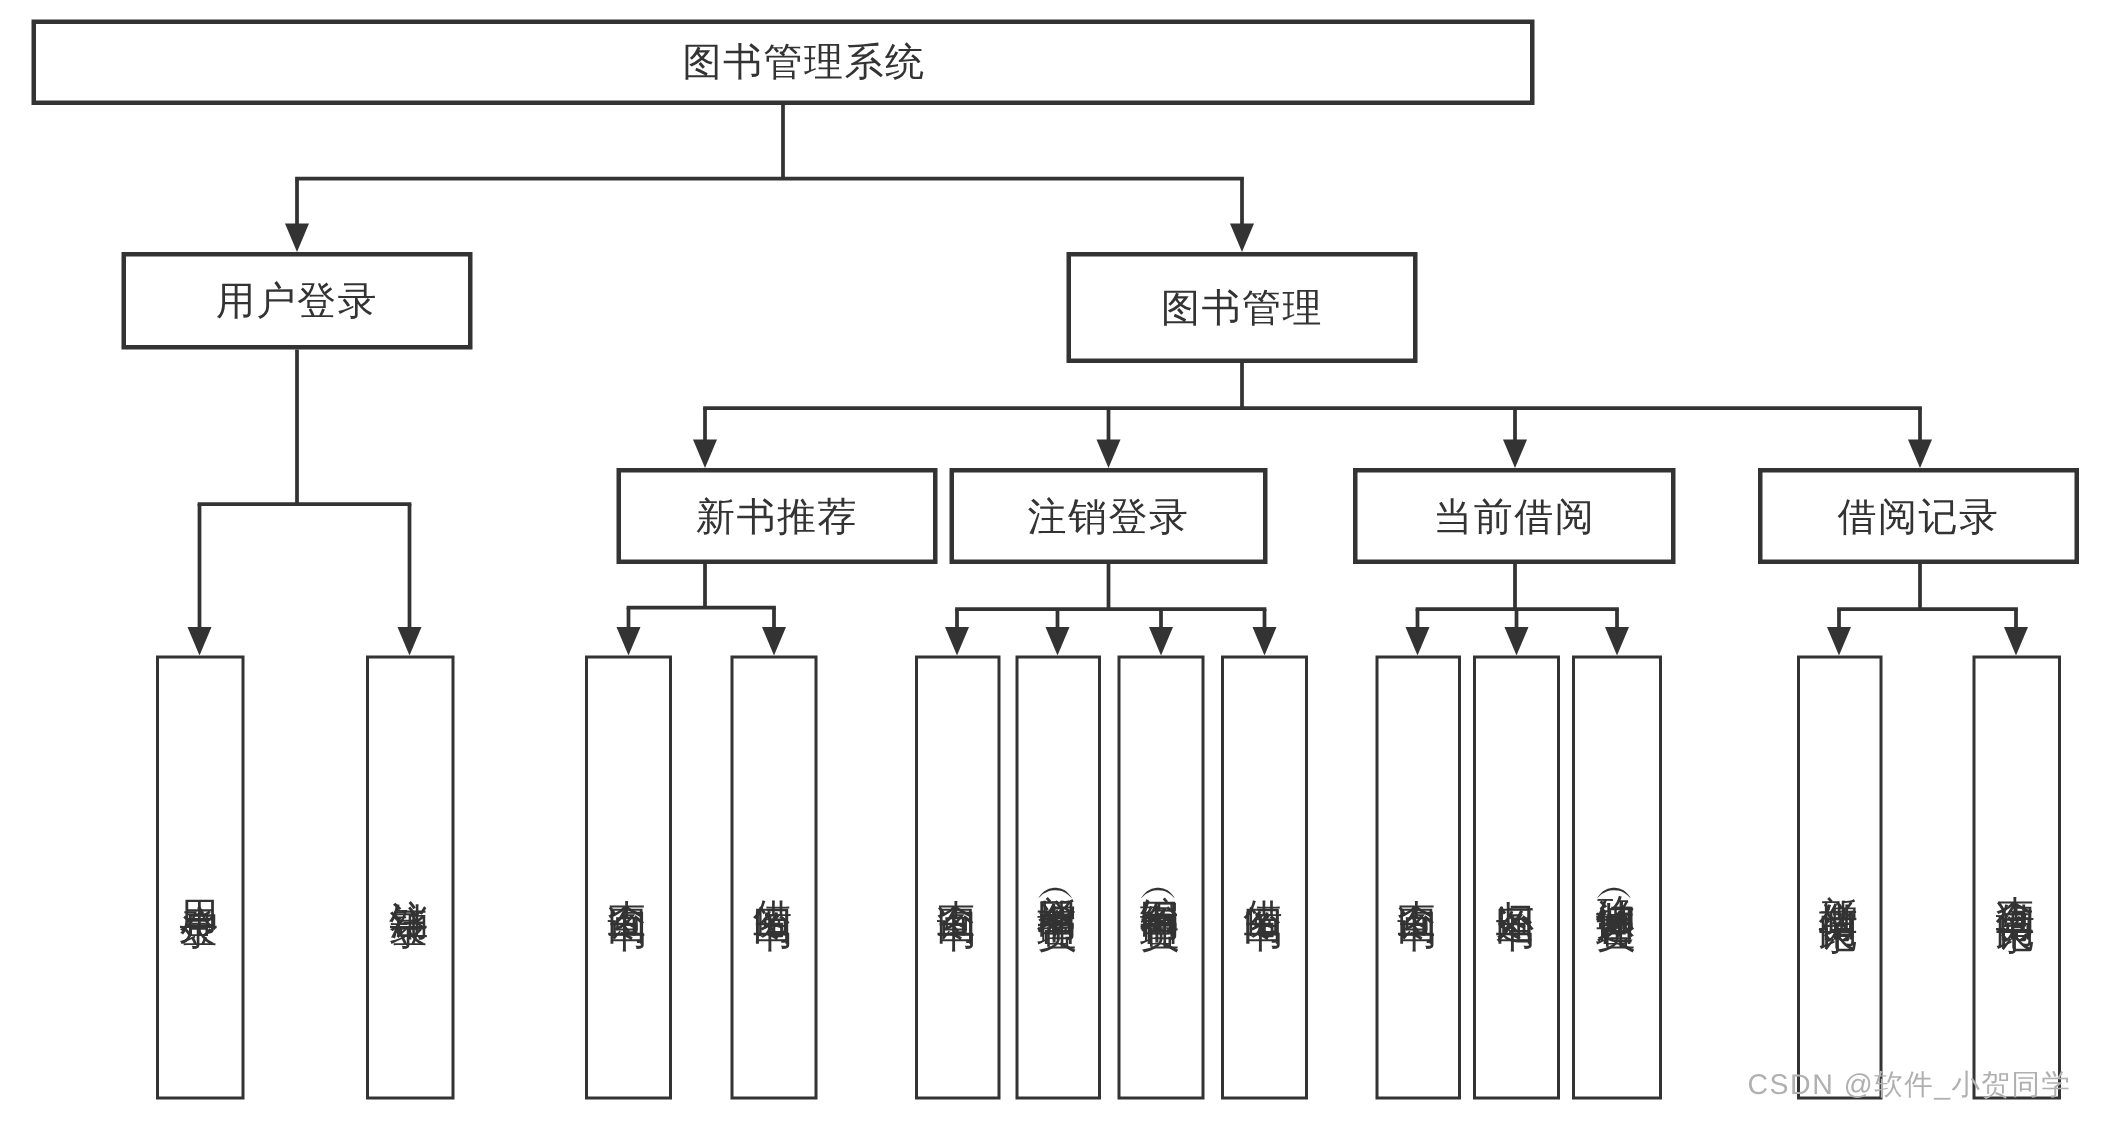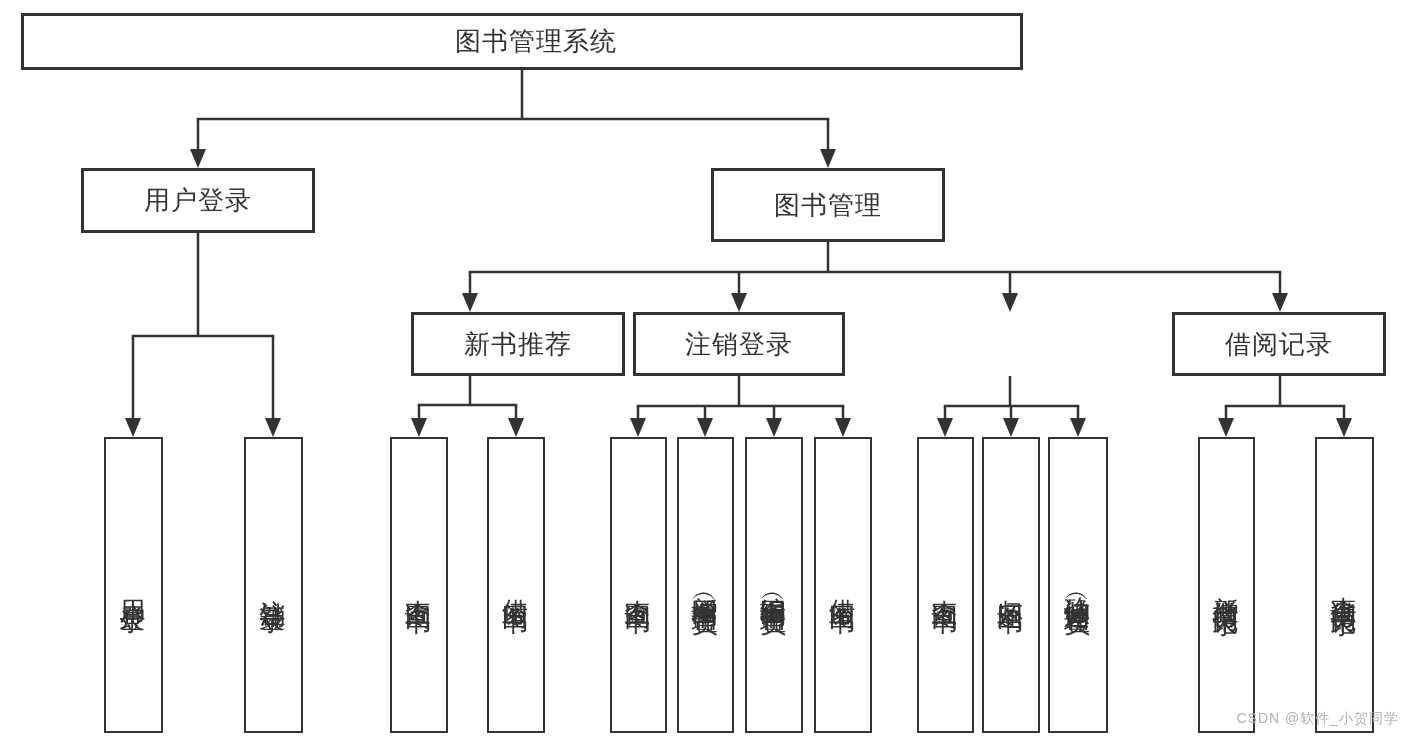--- a/index.html
+++ b/index.html
@@ -49,23 +49,23 @@
     align-items: center;
     justify-content: center;
     font-size: 26px;
     letter-spacing: 3px;
     color: var(--text-color, #333333);
     z-index: 2;
   }
   .vnode span, .node span { display: block; }
   .watermark {
     position: absolute;
-    right: 6px;
+    right: 24px;
     top: 710px;
-    font-size: 14px;
+    font-size: 19px;
     letter-spacing: 1px;
     color: var(--watermark-color, #b0b0b0);
     z-index: 5;
     white-space: nowrap;
   }
 </style>
 </head>
 <body>
 
 <div class="canvas">
@@ -149,20 +149,23 @@
   <div class="node" style="left:711px; top:168px; width:234px; height:74px;">
     <span>图书管理</span>
   </div>
 
   <div class="node" style="left:363px; top:312px; width:214px; height:64px;margin-left:48px;">
     <span>新书推荐</span>
   </div>
   <div class="node" style="left:633px; top:312px; width:212px; height:64px;">
     <span>注销登录</span>
   </div>
+  <div class="node" style="left:902px; top:312px; width:215px; height:64px;">
+    <span>当前借阅</span>
+  </div>
   <div class="node" style="left:1172px; top:312px; width:214px; height:64px;font-family:Liberation Serif, serif;">
     <span>借阅记录</span>
   </div>
 
   <div class="vnode" style="left:104px; width:59px;">
     <span>用户登录</span>
   </div>
   <div class="vnode" style="left:244px; width:59px;">
     <span>注销登录</span>
   </div>

